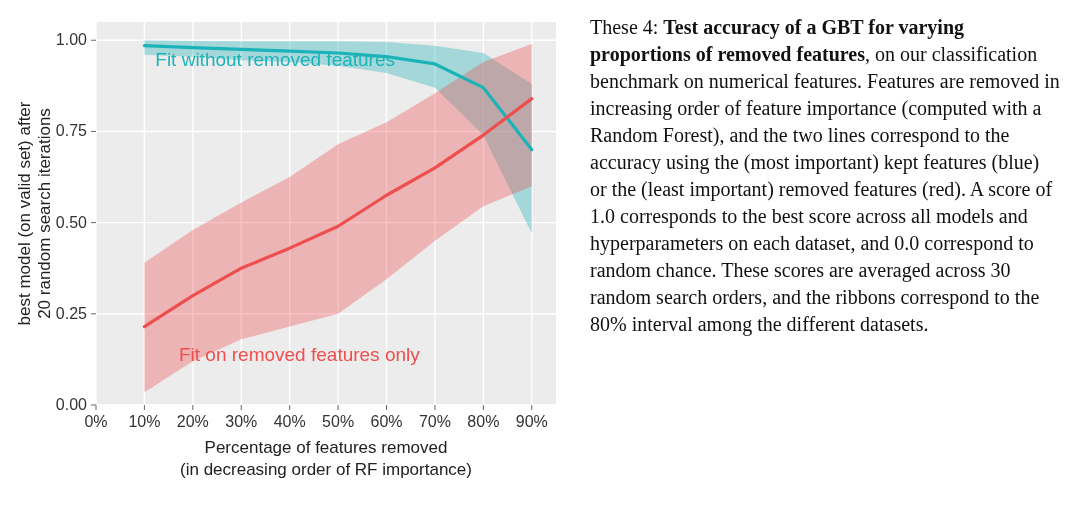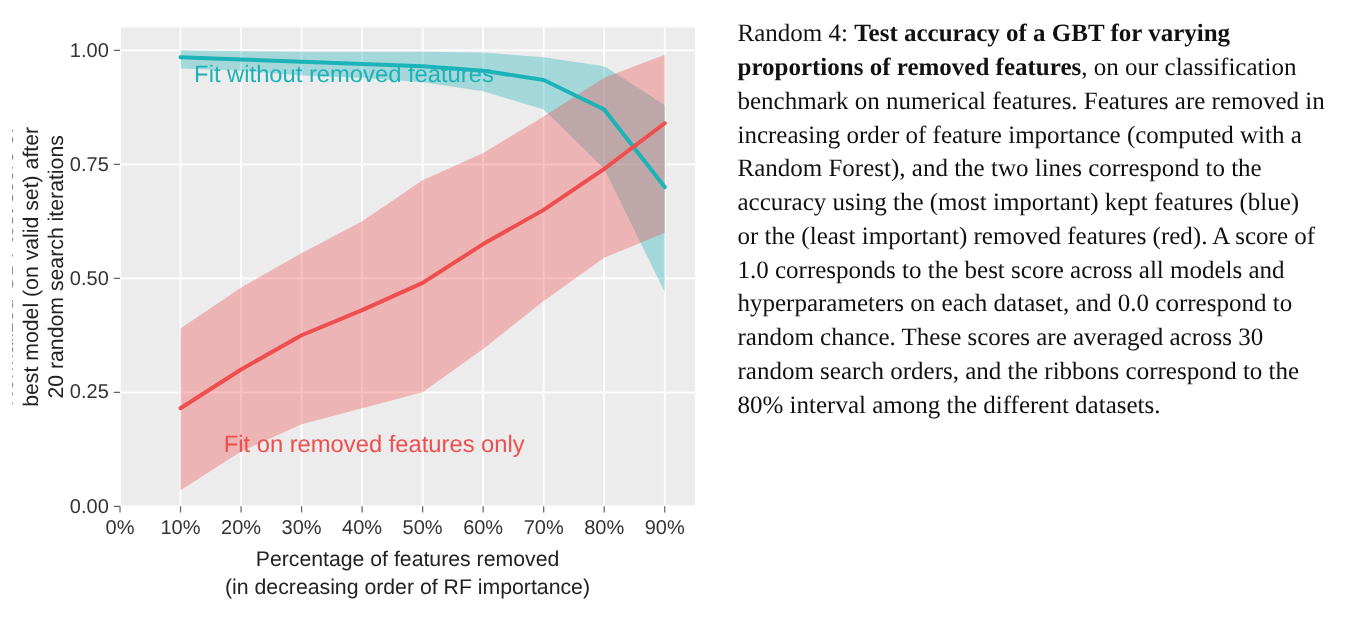--- a/index.html
+++ b/index.html
@@ -103,15 +103,15 @@
       <text x="316" y="465" text-anchor="middle" class="axis-title">(in decreasing order of RF importance)</text>
       <g transform="translate(20,203.5) rotate(-90)">
         <text x="0" y="-20" text-anchor="middle" class="axis-title">Normalized GBT test score of</text>
         <text x="0" y="0" text-anchor="middle" class="axis-title">best model (on valid set) after</text>
         <text x="0" y="20" text-anchor="middle" class="axis-title">20 random search iterations</text>
       </g>
     </svg>
 </div>
 
 <div class="caption-panel">
-  <span>Random 4:</span>
+  <span>These 4:</span>
   <span class="bold">Test accuracy of a GBT for varying proportions of removed features</span><span>, on our classification benchmark on numerical features. Features are removed in increasing order of feature importance (computed with a Random Forest), and the two lines correspond to the accuracy using the (most important) kept features (blue) or the (least important) removed features (red). A score of 1.0 corresponds to the best score across all models and hyperparameters on each dataset, and 0.0 correspond to random chance. These scores are averaged across 30 random search orders, and the ribbons correspond to the 80% interval among the different datasets.</span>
 </div>
 
 </body></html>

